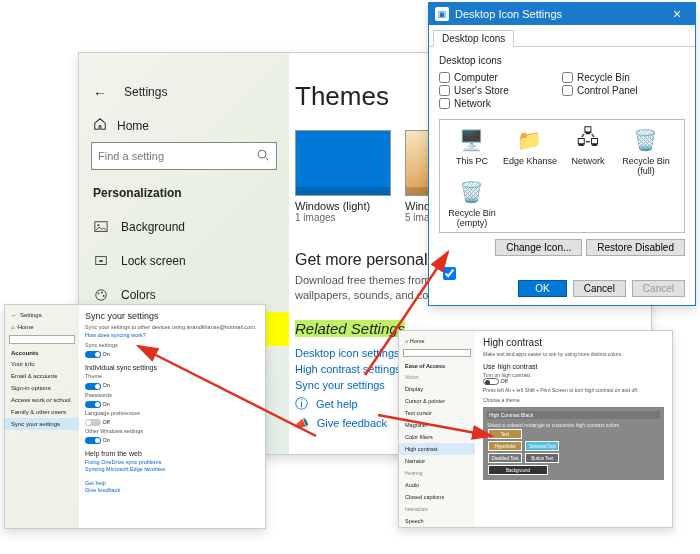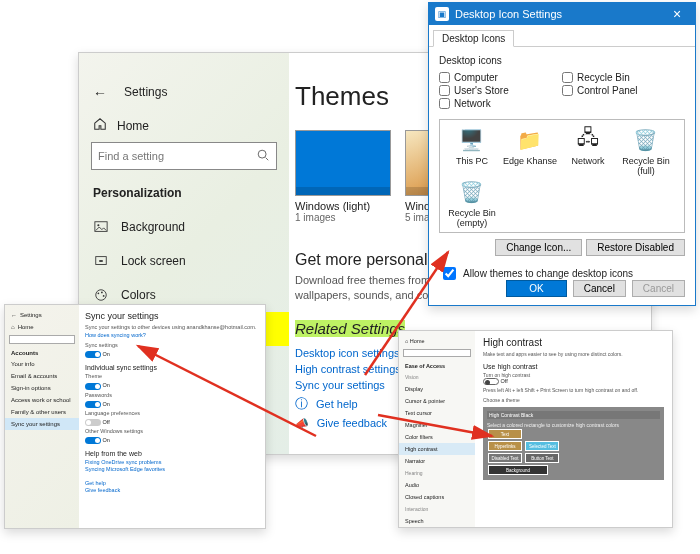--- a/index.html
+++ b/index.html
@@ -50,21 +50,21 @@
   #dlg label.chk { display: flex; align-items: center; gap: 4px; font-size: 10px; margin: 2px 0; }
   #dlg .chk input { width: 11px; height: 11px; margin:0; }
   #dlg .iconbox { border: 1px solid #bbb; margin-top: 8px; padding: 6px 4px 4px 4px; }
   #dlg .iconrow { display: flex; flex-wrap: wrap; gap: 2px; text-align: center;}
   #dlg .iconcell { width: 56px; font-size: 9px; }
   #dlg .iconcell .ig { width: 28px; height: 28px; margin: 0 auto 2px auto; display:flex;align-items:center;justify-content:center;font-size:20px; }
   #dlg .btnrow { display: flex; justify-content: flex-end; gap: 4px; margin-top: 6px; }
   #dlg button.win { font-size: 10px; padding: 2px 10px; border: 1px solid #adadad; background: #e1e1e1; }
   #dlg .allow { margin-top: 8px; display: flex; align-items: center; gap: 4px; font-size: 10px; }
   #dlg .footer { position:absolute; bottom:8px; right:10px; left:10px; display:flex; justify-content:flex-end; gap:6px;}
-  #dlg .footer .ok { background:#0078d7; color:#fff; border:1px solid #005a9e; padding:2px 22px; }
+  #dlg .footer .ok { background:#0078d7; color:#fff; border:1px solid #005a9e; padding:2px 16px; }
 
   
   #sync-mini { left: 4px; top: 304px; width: 262px; height: 225px; background:#fff; }
   #sync-mini .side { position:absolute; left:0; top:0; width:74px; height:100%; background: linear-gradient(135deg,#f4f3ec,#eef0e5); padding-top:4px;}
   #sync-mini .main { position:absolute; left:74px; top:0; right:0; height:100%; padding:4px 6px; overflow:hidden;}
   #sync-mini .side .row { font-size: 6px; padding: 3px 4px 3px 6px; display:flex; align-items:center; gap:3px;}
   #sync-mini .side .fs { border:0.5px solid #aaa; background:#fff; margin:2px 4px; height:9px; padding:0 2px; color:#999; font-size:5px; display:flex; align-items:center;}
   #sync-mini .side .hdr { font-size:6px; font-weight:600; padding:4px 6px 2px 6px;}
   #sync-mini h2 { font-size: 9px; font-weight: 400; margin: 2px 0 3px 0; }
   #sync-mini .txt { font-size: 5.5px; color:#555; line-height:1.3; margin-bottom:1px;}
@@ -266,21 +266,20 @@
             <div>Recycle Bin (empty)</div>
           </div>
       </div>
     </div>
     <div class="btnrow">
       <button class="win">Change Icon...</button>
       <button class="win">Restore Disabled</button>
     </div>
     <label class="allow">
         <input type="checkbox" checked="" style="">
-        <span>Allow themes to change desktop icons</span>
       </label>
   </div>
   <div class="footer">
     <button class="win ok">OK</button>
     <button class="win">Cancel</button>
     <button class="win" style="color:#999">Cancel</button>
   </div>
 </div>
 
 <div id="sync-mini" class="panel">

